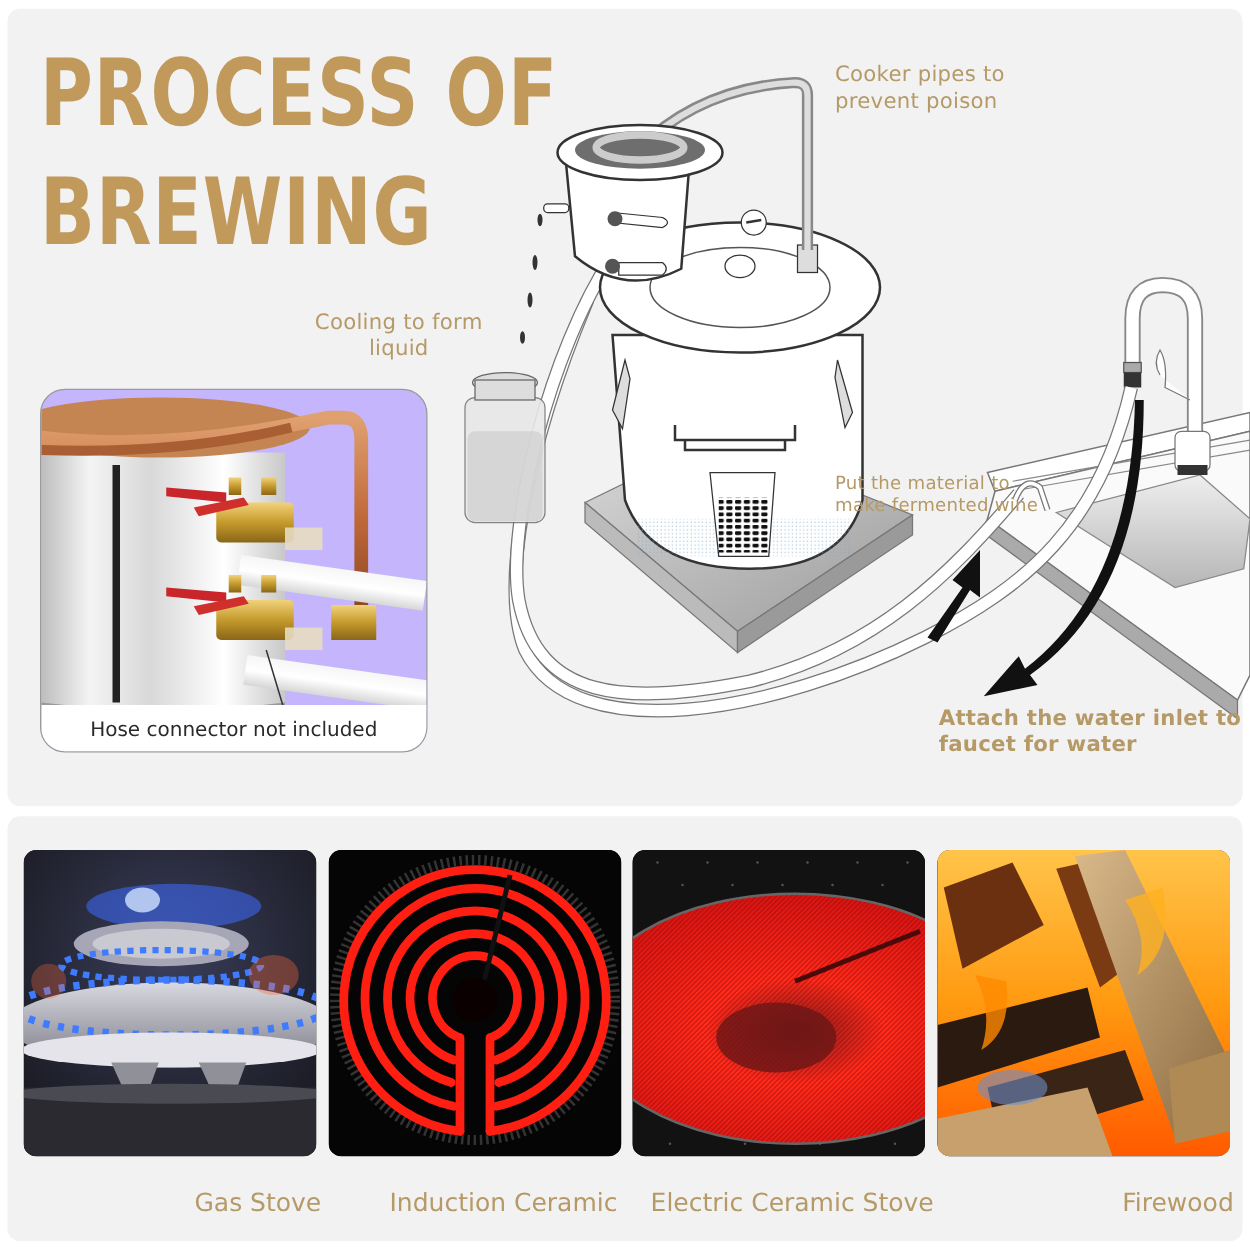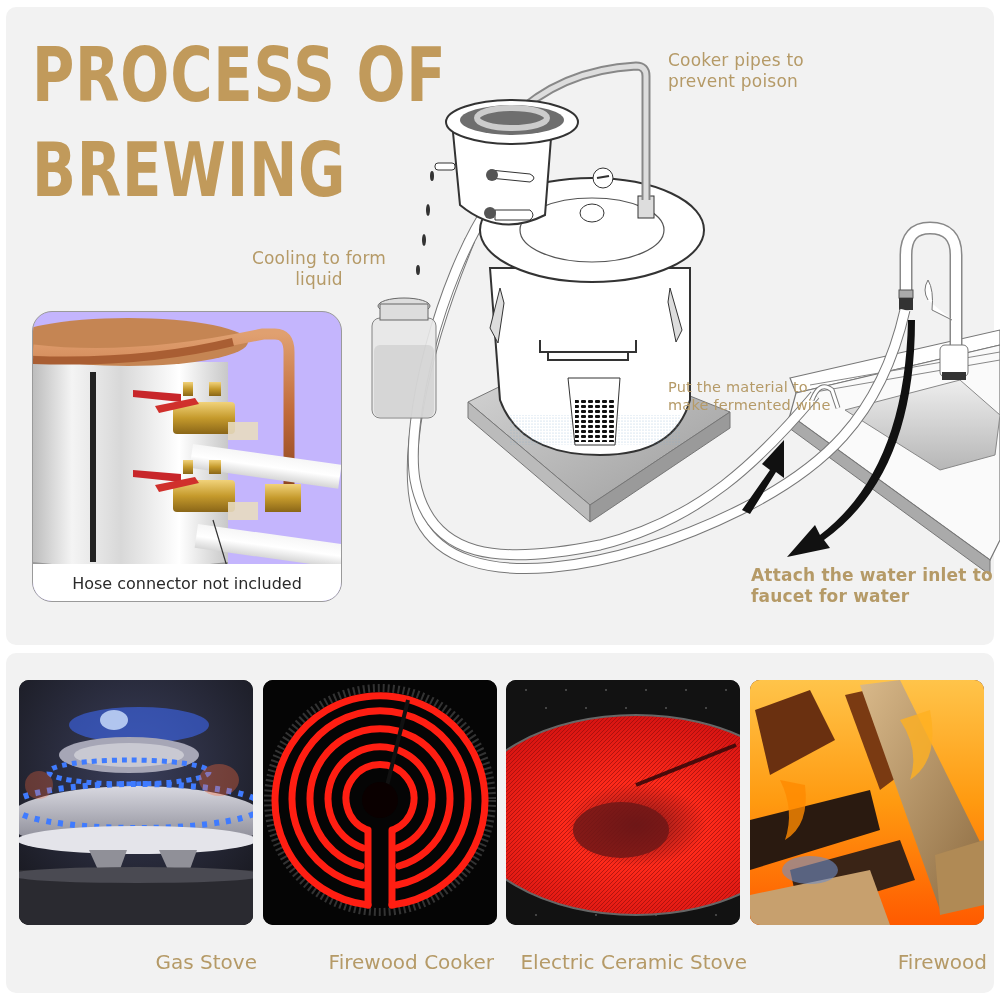--- a/index.html
+++ b/index.html
@@ -346,15 +346,15 @@
     <path d="M110,5 L150,0 L234,170 L190,230 Z" fill="url(#wood)"></path>
     <polygon points="185,175 234,160 234,225 190,235" fill="#b08a55"></polygon>
     <polygon points="0,215 120,190 140,245 0,245" fill="#c7a06e"></polygon>
     <ellipse cx="60" cy="190" rx="28" ry="14" fill="#6e8ec8" opacity="0.6"></ellipse>
     <path d="M150,40 q20,30 10,60 q30,-20 20,-70 z" fill="#ffb020" opacity="0.8"></path>
     <path d="M30,100 q15,30 5,60 q25,-15 20,-55 z" fill="#ff8a00" opacity="0.8"></path>
   </svg>
 </div>
 
 <div class="card-label" style="left:13px;">Gas Stove</div>
-<div class="card-label" style="left:250px;">Firewood Cooker</div>
+<div class="card-label" style="left:250px;">Induction Ceramic</div>
 <div class="card-label" style="left:503px;">Electric Ceramic Stove</div>
 <div class="card-label" style="left:743px;">Firewood</div>
 
 </body></html>

